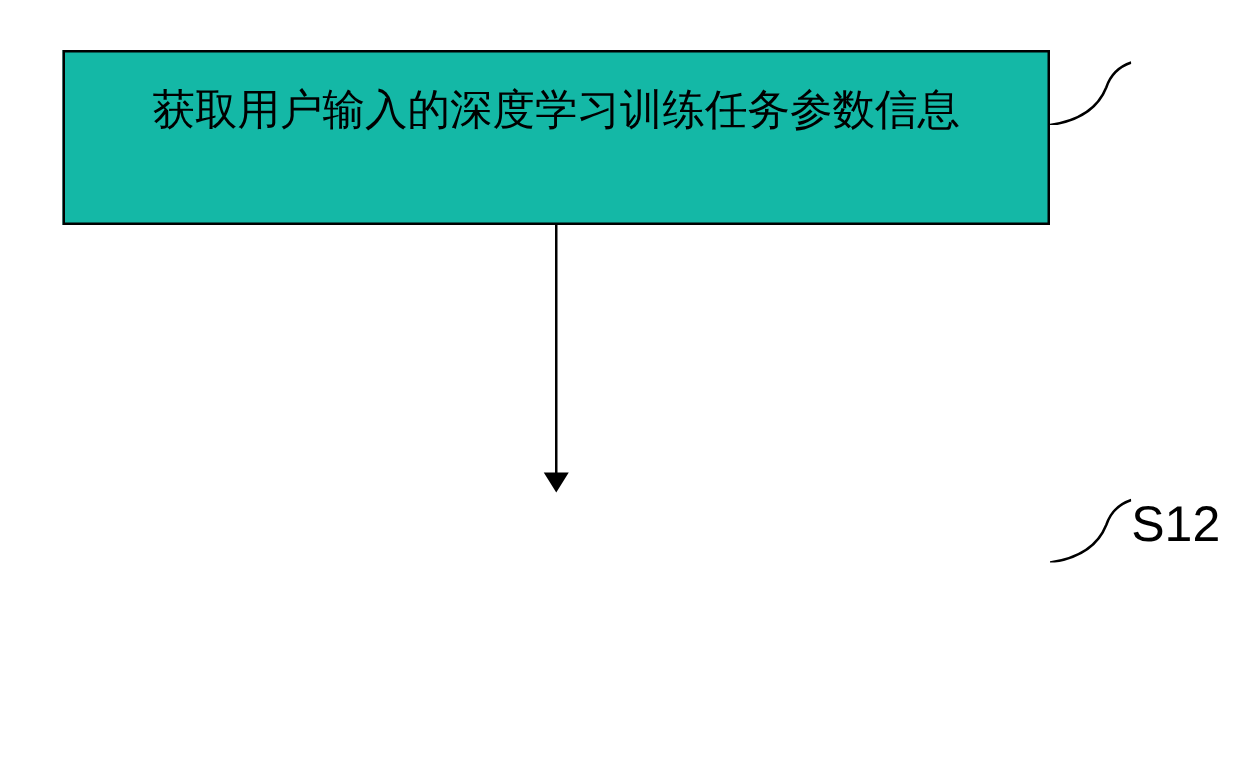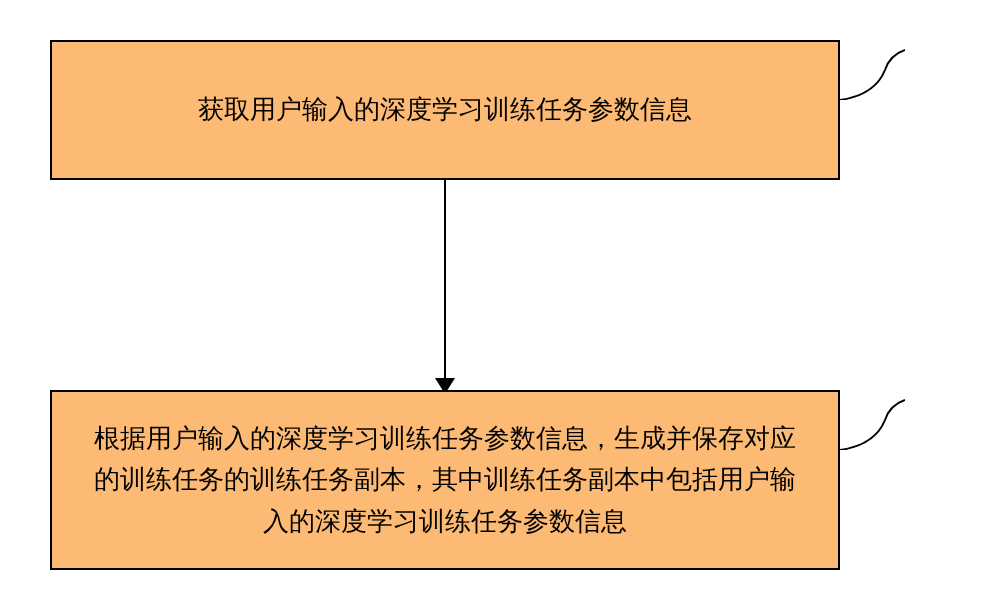--- a/index.html
+++ b/index.html
@@ -15,27 +15,26 @@
       font-family: "SimSun", "宋体", serif;
     }
     .flowchart {
       position: relative;
       width: 100%;
       height: 100%;
     }
     .box {
       position: absolute;
       border: 2px solid #000;
-      background: #fdba74;
+      background: #14b8a6;
       display: flex;
-      align-items: center;
       justify-content: center;
       text-align: center;
       padding: 20px 40px;
-      font-size: 26px;
+      font-size: 34px;
       line-height: 1.6;
     }
     .box1 {
       left: 50px;
       top: 40px;
       width: 790px;
       height: 140px;
     }
     .box2 {
       left: 50px;
@@ -99,21 +98,19 @@
     <span>获取用户输入的深度学习训练任务参数信息</span>
   </div>
 
   <svg class="connector-curve curve1" viewBox="0 0 65 55">
     <path d="M 0 55 Q 35 50 45 25 Q 50 10 65 5" stroke="#000" stroke-width="2" fill="none"></path>
   </svg>
 
   <div class="arrow-line"></div>
   <div class="arrow-head"></div>
 
-  <div class="box box2">
-    <span>根据用户输入的深度学习训练任务参数信息，生成并保存对应的训练任务的训练任务副本，其中训练任务副本中包括用户输入的深度学习训练任务参数信息</span>
-  </div>
 
   <svg class="connector-curve curve2" viewBox="0 0 65 55">
     <path d="M 0 55 Q 35 50 45 25 Q 50 10 65 5" stroke="#000" stroke-width="2" fill="none"></path>
   </svg>
+  <div class="label label2">S12</div>
 
 </div>
 
 </body></html>

